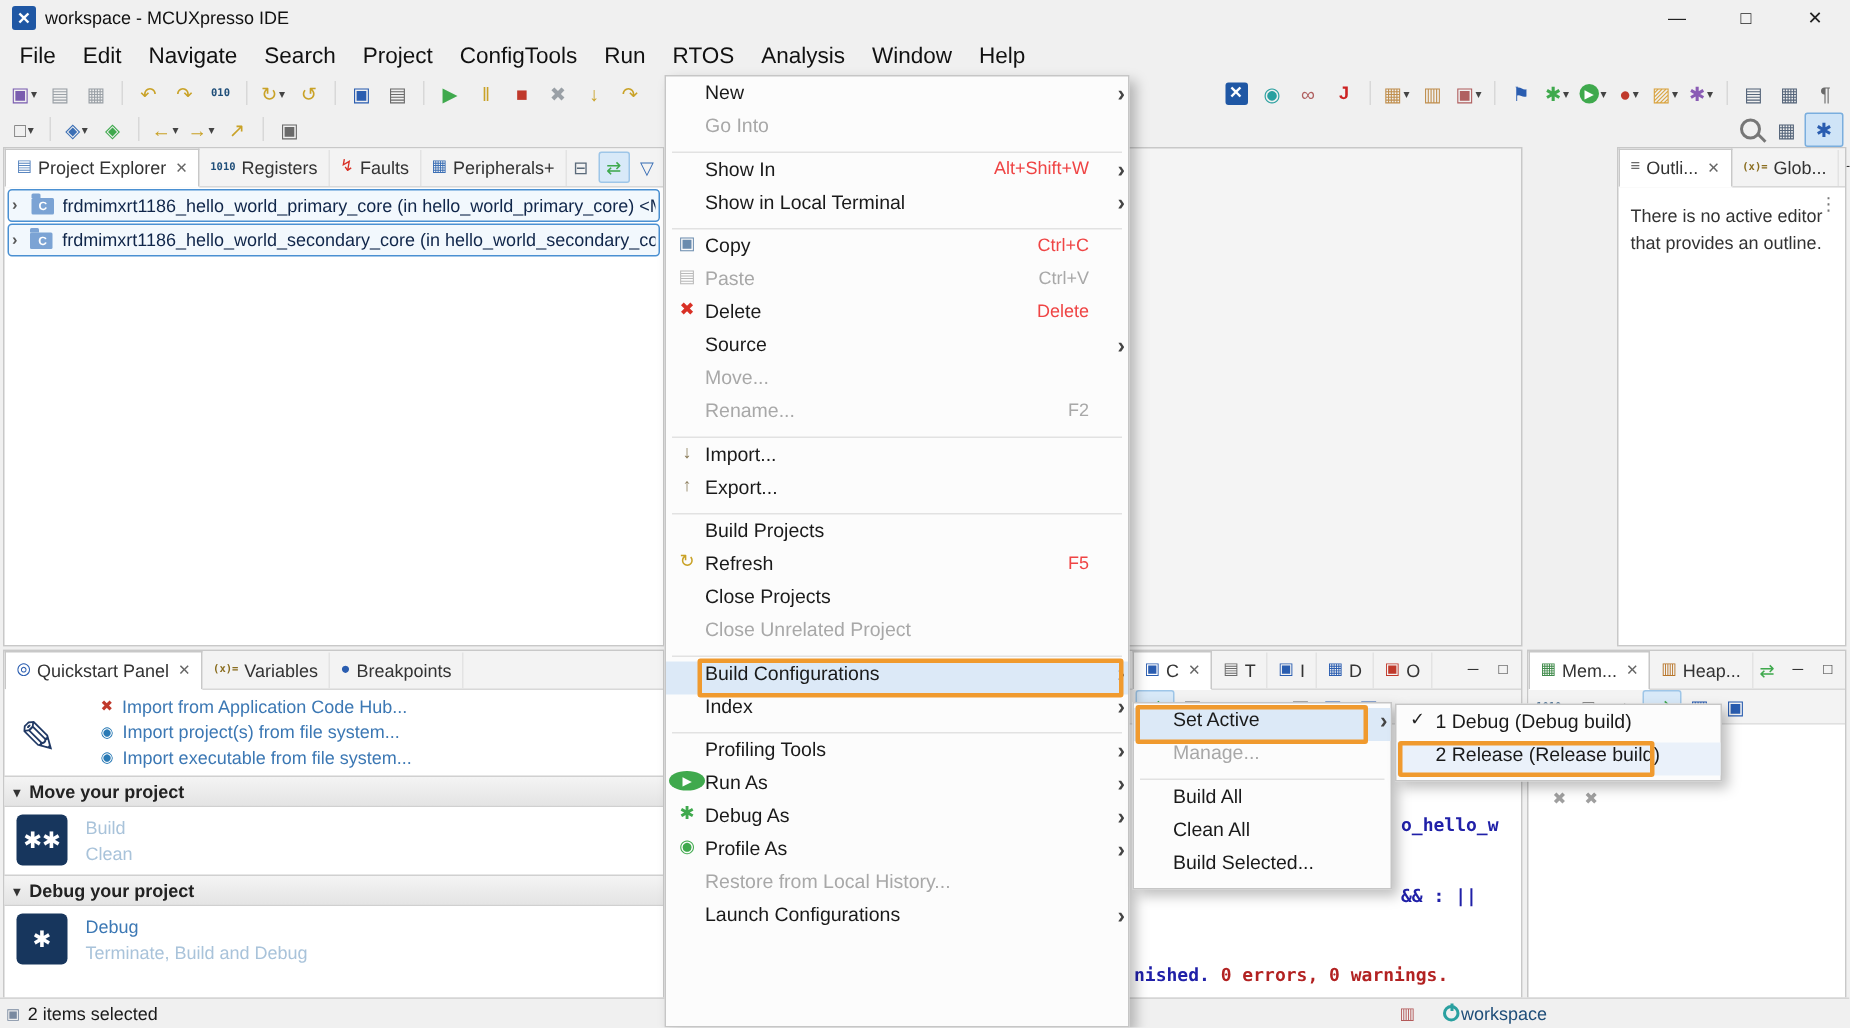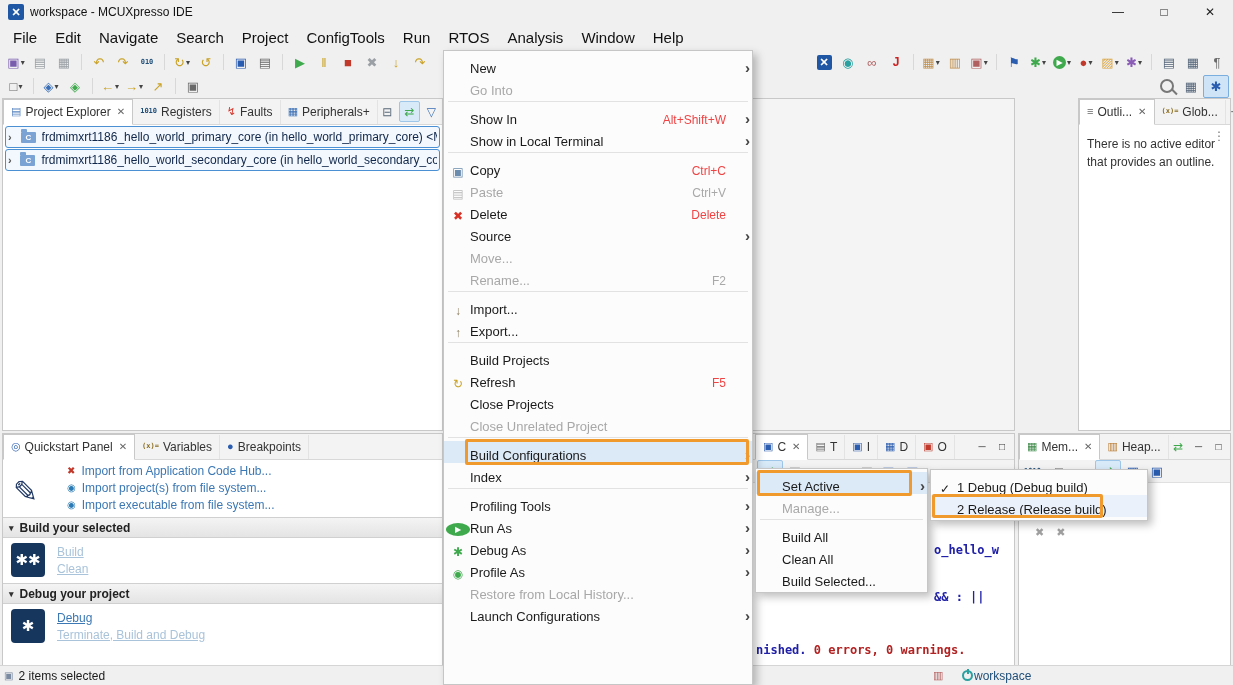--- a/index.html
+++ b/index.html
@@ -63,21 +63,21 @@
   .qs-imports{position:relative;padding:2px 0 0 64px;}
   .qpencil{position:absolute;left:10px;top:14px;font-size:30px;color:#1f3864;}
   .qrow{display:flex;align-items:center;gap:6px;height:17px;color:var(--link-blue,#3c78b4);font-size:12px;}
   .qrow .qic{font-size:10px;}
   .qhdr{display:flex;align-items:center;gap:6px;height:19px;background:linear-gradient(#f4f4f4,#e4e4e4);
         border-top:1px solid #d0d0d0;border-bottom:1px solid #d0d0d0;font-weight:bold;padding-left:6px;margin-top:4px;color:#222;}
   .qhdr .tw{font-size:9px;color:#333;}
   .qsec{display:flex;gap:12px;padding:5px 0 2px 8px;}
   .qbig{width:34px;height:34px;background:#17365d;border-radius:4px;color:#fff;display:flex;align-items:center;justify-content:center;font-size:15px;flex:0 0 34px;}
   .qlinks{display:flex;flex-direction:column;justify-content:center;gap:3px;}
-  .qlink{color:var(--link-blue,#3c78b4);font-size:12px;text-decoration:underline;}
+  .qlink{color:var(--link-blue,#3c78b4);font-size:12px;}
   .qlink.dim{color:#a9c3da;}
   
   #console .tabs{padding-left:308px;}
   .ctoolbar{display:flex;align-items:center;height:22px;background:#f3f3f3;border-bottom:1px solid #e0e0e0;padding-left:310px;}
   .cbody{position:relative;height:160px;font-family:"DejaVu Sans Mono",monospace;font-weight:bold;font-size:12px;}
   .cline{position:absolute;white-space:nowrap;}
   .cblue{color:var(--console-blue,#2020a8);}
   .cred{color:var(--console-red,#b22222);}
   #cl1{left:487px;top:60px;}
   #cl2{left:487px;top:107px;}
@@ -94,21 +94,21 @@
   .sb-tasks{position:absolute;left:933px;color:#b35959;font-size:11px;}
   .powerwrap{position:absolute;left:962px;display:flex;align-items:center;gap:1px;}
   .power{width:11px;height:11px;border:2px solid #2aa0a0;border-radius:50%;position:relative;box-sizing:border-box;}
   .power::before{content:"";position:absolute;left:3px;top:-3px;width:2px;height:5px;background:#2aa0a0;}
   .wslabel{color:#1f4e79;}
   
   .menu{position:absolute;background:#fcfcfc;border:1px solid #c6c6c6;box-shadow:4px 4px 8px rgba(0,0,0,.25);padding:3px 0;z-index:20;box-sizing:border-box;}
   #context-menu{left:443px;top:50px;width:310px;bottom:0;}
   #submenu{left:755px;top:468px;width:173px;z-index:21;}
   #config-menu{left:930px;top:469px;width:218px;z-index:22;}
-  .mi{display:flex;align-items:flex-end;height:22px;padding:0 2px;position:relative;font-size:13px;}
+  .mi{display:flex;align-items:flex-start;height:22px;padding:0 2px;position:relative;font-size:13px;}
   .mi-ic{flex:0 0 24px;text-align:center;font-size:12px;line-height:1;}
   .mi-lb{flex:1;white-space:nowrap;}
   .mi-sc{color:#ef4444;margin-right:12px;font-size:12px;}
   .mi-ar{flex:0 0 12px;color:#444;text-align:right;}
   .mi.sub .mi-ar::after{content:"›";font-size:15px;font-weight:bold;}
   .mi.dis .mi-lb,.mi.dis .mi-sc{color:#a8a8a8;}
   .mi.sel{background:#dce9f7;}
   .mi.sel2{background:#eaf1fa;}
   .mi.sep{height:7px;pointer-events:none;}
   .mi.sep::after{content:"";position:absolute;left:4px;right:4px;top:3px;height:1px;background:#e2e2e2;}
@@ -416,21 +416,21 @@
 
       <div class="qrow">
         <span class="qic" style="color: rgb(42, 122, 181);">◉</span>
         <span>Import executable from file system...</span>
       </div>
 
     <span class="qpencil">✎</span>
   </div>
   <div class="qhdr">
     <span class="tw">▾</span>
-    <span>Build your selected</span>
+    <span>Move your project</span>
   </div>
   <div class="qsec">
     <div class="qbig">✱✱</div>
     <div class="qlinks">
       <span class="qlink dim">Build</span>
         <span class="qlink dim">Clean</span>
     </div>
   </div>
   <div class="qhdr">
     <span class="tw">▾</span>

